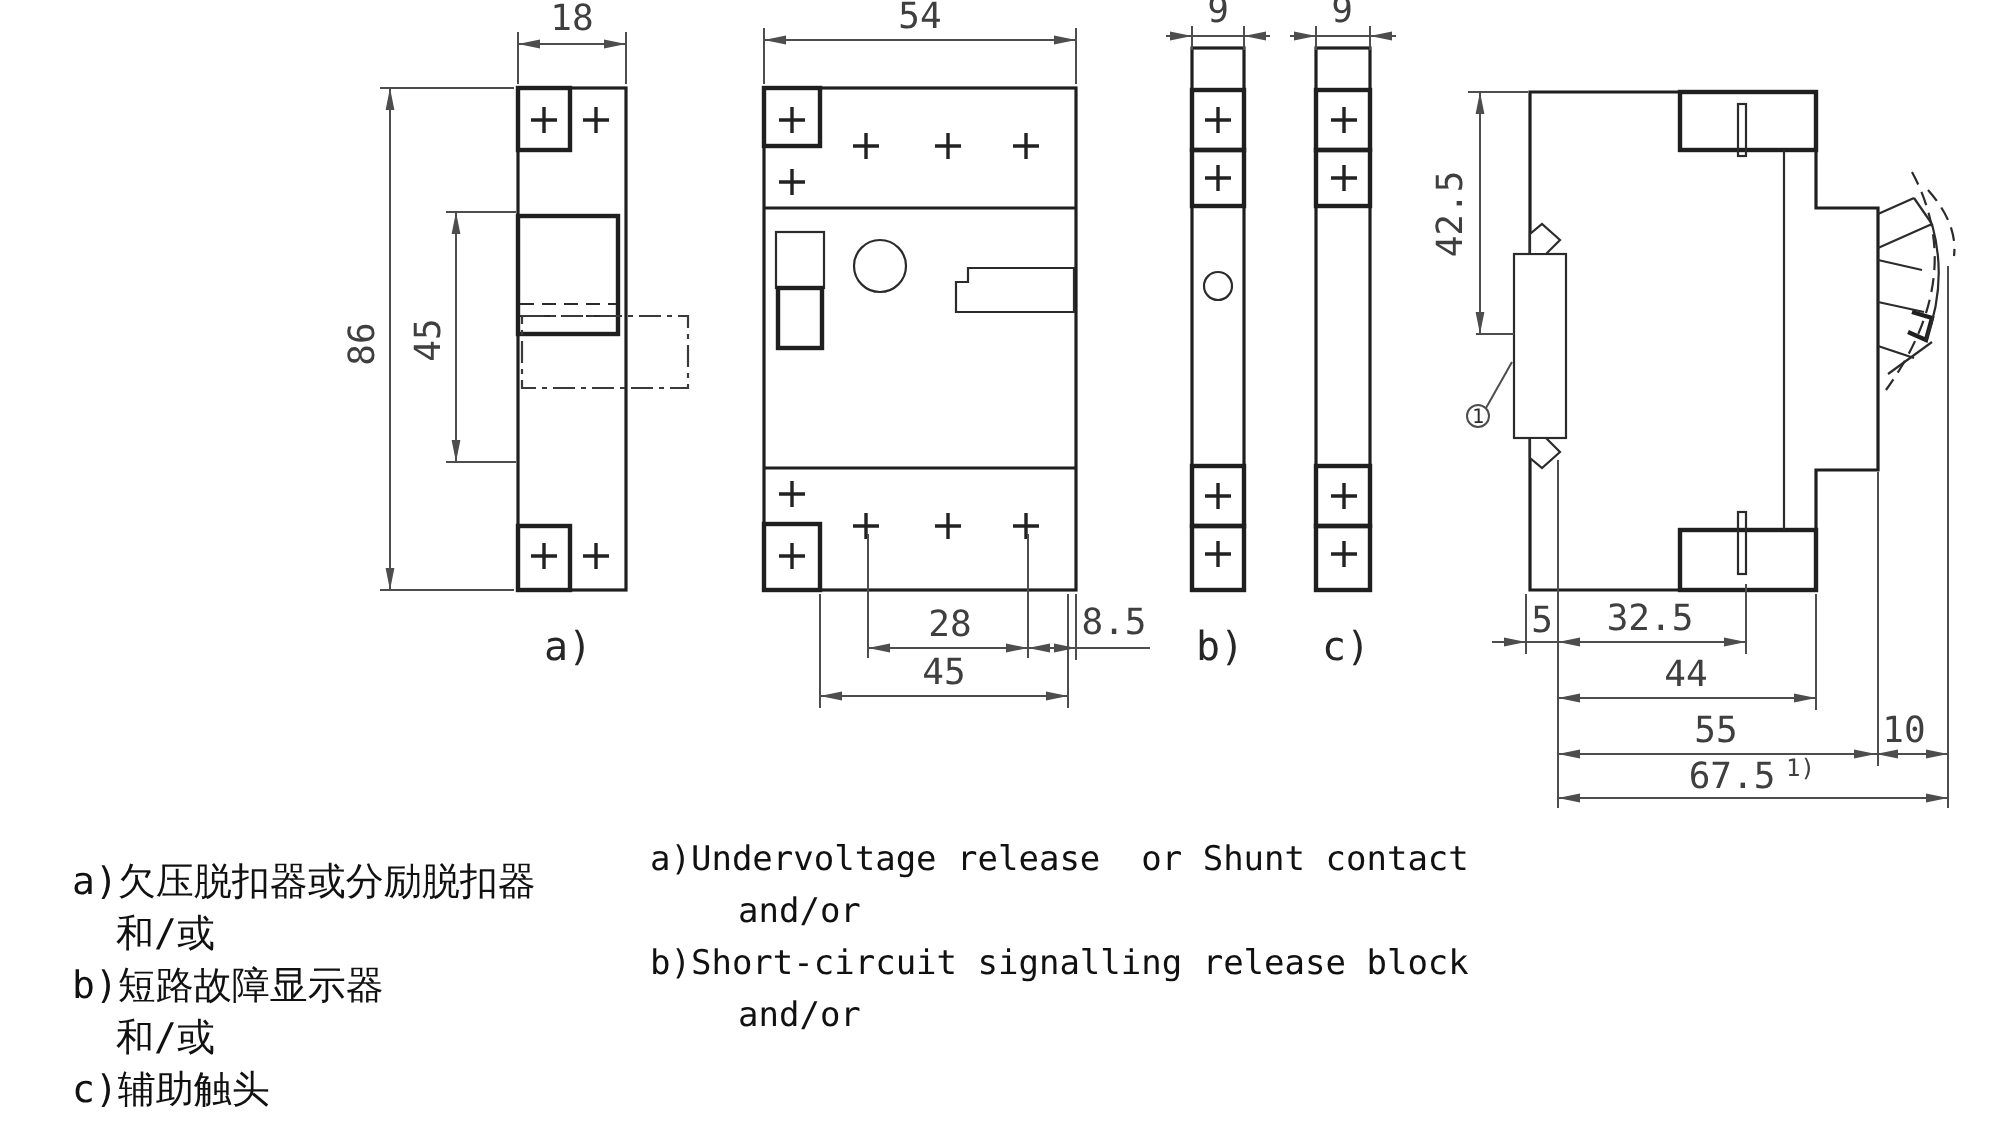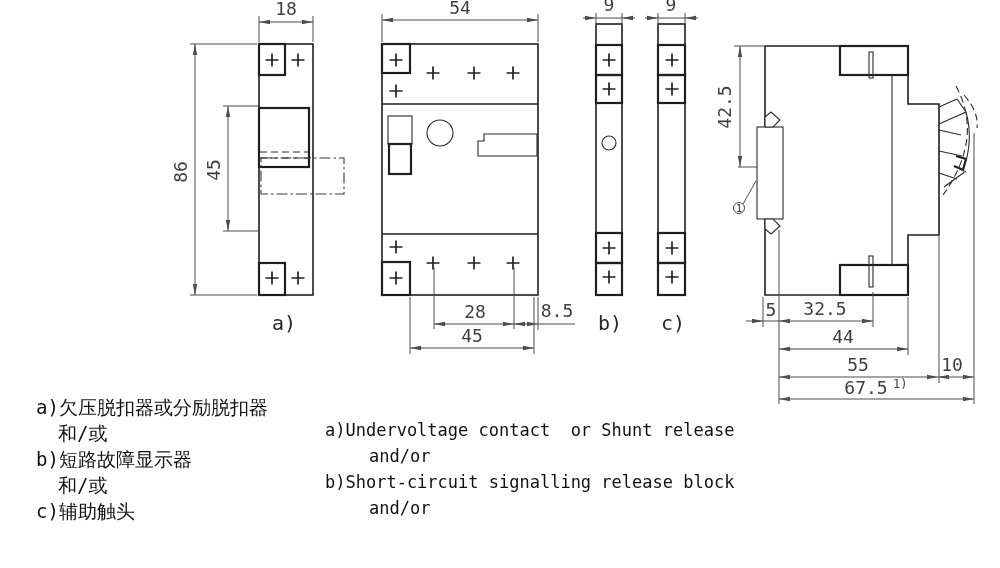--- a/index.html
+++ b/index.html
@@ -15,21 +15,21 @@
   .phan{stroke:#3a3a3a;stroke-width:1.1;fill:none;stroke-dasharray:11 3 2.5 3;}
   .plus{stroke:#222;stroke-width:1.7;fill:none;}
   .wfill{fill:#ffffff;}
   .dimtext{font-family:"DejaVu Sans Mono","Liberation Mono",monospace;font-size:18px;fill:#3f3f3f;}
   .suptext{font-family:"DejaVu Sans Mono","Liberation Mono",monospace;font-size:12px;fill:#3f3f3f;}
   .lbltext{font-family:"DejaVu Sans Mono","Liberation Mono",monospace;font-size:20px;fill:#262626;}
   .callouttext{font-family:"DejaVu Sans Mono","Liberation Mono",monospace;font-size:10px;fill:#2b2b2b;}
   
   .legend{position:absolute;color:#111;}
   .legend .lline{height:26px;line-height:26px;white-space:pre;}
-  .legend-zh{left:36px;top:394px;font-size:19px;}
+  .legend-zh{left:36px;top:428px;font-size:19px;}
   .legend-en{left:325px;top:417px;font-size:17px;}
   .legend-zh .indent{margin-left:22px;}
   .legend-en .indent{margin-left:44px;}
 </style>
 </head>
 <body>
 
 <div class="stage">
 
 <svg width="1000" height="410" viewBox="0 0 1000 410">
@@ -221,19 +221,19 @@
 
 <div class="legend legend-zh">
   <div class="lline">a)欠压脱扣器或分励脱扣器</div>
   <div class="lline indent">和/或</div>
   <div class="lline">b)短路故障显示器</div>
   <div class="lline indent">和/或</div>
   <div class="lline">c)辅助触头</div>
 </div>
 
 <div class="legend legend-en">
-  <div class="lline">a)Undervoltage contact  or Shunt release</div>
+  <div class="lline">a)Undervoltage release  or Shunt contact</div>
   <div class="lline indent">and/or</div>
   <div class="lline">b)Short-circuit signalling release block</div>
   <div class="lline indent">and/or</div>
 </div>
 
 </div>
 
 </body></html>

